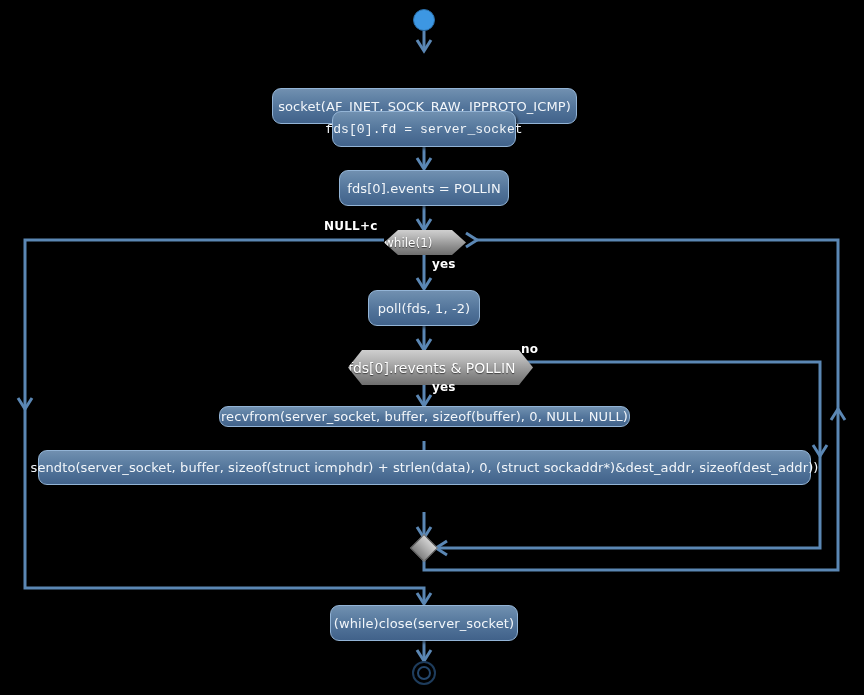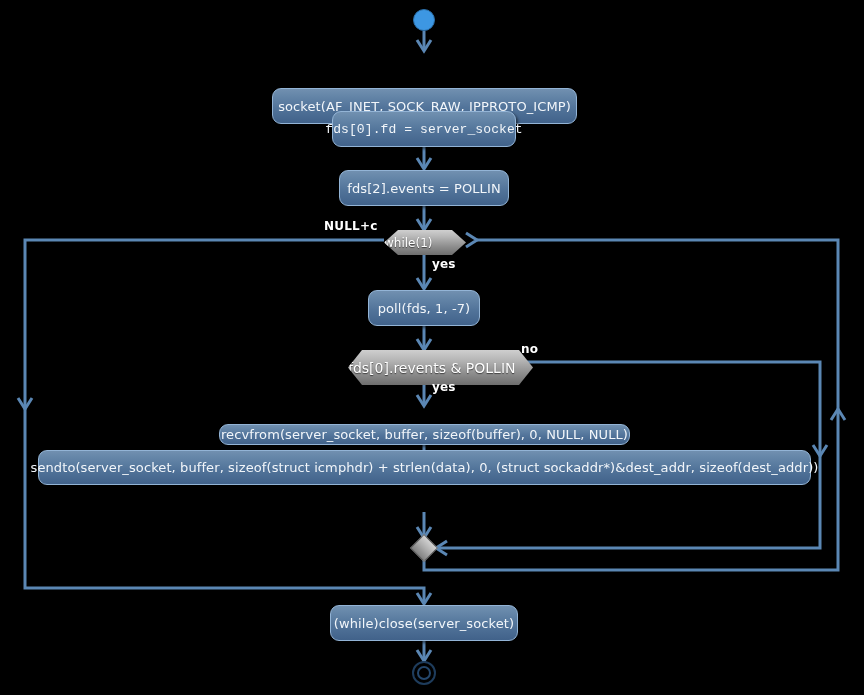--- a/index.html
+++ b/index.html
@@ -170,36 +170,36 @@
 
   <div class="node-box" style="left:272px; top:52px; width:305px; height:36px; font-size:13px;margin-top:36px;">
     <span class="label">socket(AF_INET, SOCK_RAW, IPPROTO_ICMP)</span>
   </div>
 
   <div class="node-box" style="left:332px; top:111px; width:184px; height:36px; font-size:13px;font-family:Liberation Mono, monospace;">
     <span class="label">fds[0].fd = server_socket</span>
   </div>
 
   <div class="node-box" style="left:339px; top:170px; width:170px; height:36px; font-size:13px;">
-    <span class="label">fds[2].events = POLLIN</span>
+    <span class="label">fds[0].events = POLLIN</span>
   </div>
 
   <div class="node-hex" style="left:384px; top:230px; width:82px; height:25px; font-size:12px;">
     <span class="label">while(1)</span>
   </div>
 
   <div class="node-box" style="left:368px; top:290px; width:112px; height:36px; font-size:13px;">
-    <span class="label">poll(fds, 1, -7)</span>
+    <span class="label">poll(fds, 1, -2)</span>
   </div>
 
   <div class="node-hex" style="left:348px; top:350px; width:185px; height:35px; font-size:14px;">
     <span class="label">fds[0].revents &amp; POLLIN</span>
   </div>
 
-  <div class="node-box" style="left:219px; top:424px; width:411px; height:21px; font-size:13px;">
+  <div class="node-box" style="left:219px; top:406px; width:411px; height:21px; font-size:13px;">
     <span class="label">recvfrom(server_socket, buffer, sizeof(buffer), 0, NULL, NULL)</span>
   </div>
 
   <div class="node-box" style="left:38px; top:450px; width:773px; height:35px; font-size:13px;">
     <span class="label">sendto(server_socket, buffer, sizeof(struct icmphdr) + strlen(data), 0, (struct sockaddr*)&amp;dest_addr, sizeof(dest_addr))</span>
   </div>
 
   <div class="node-diamond" style="left:414px; top:538px; width:20px; height:20px;"></div>
 
   <div class="node-box" style="left:330px; top:605px; width:188px; height:36px; font-size:13px;">

